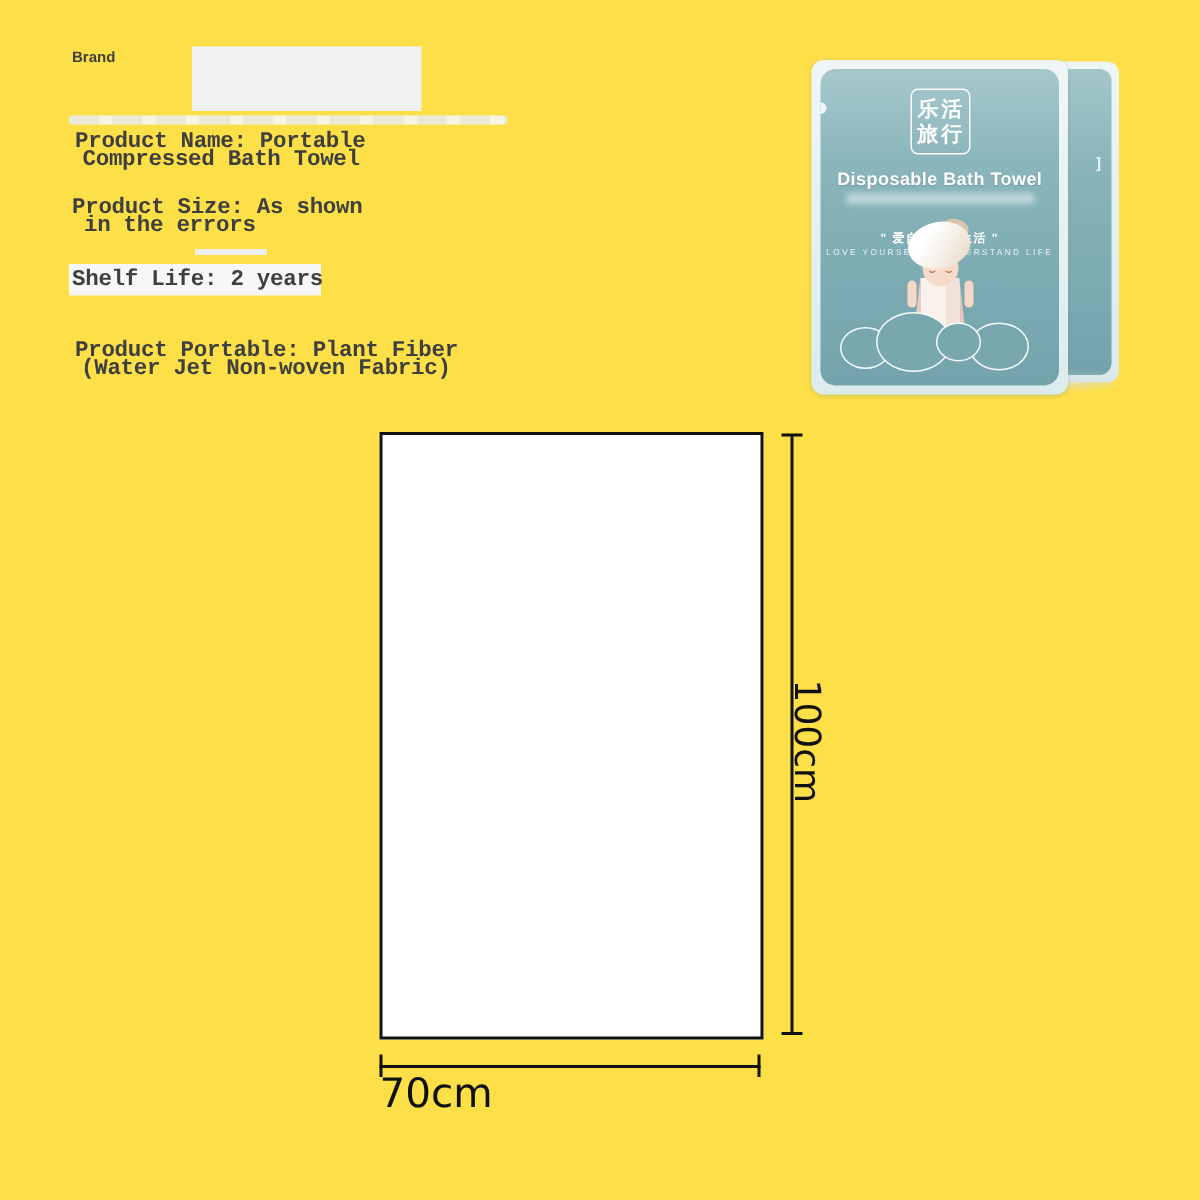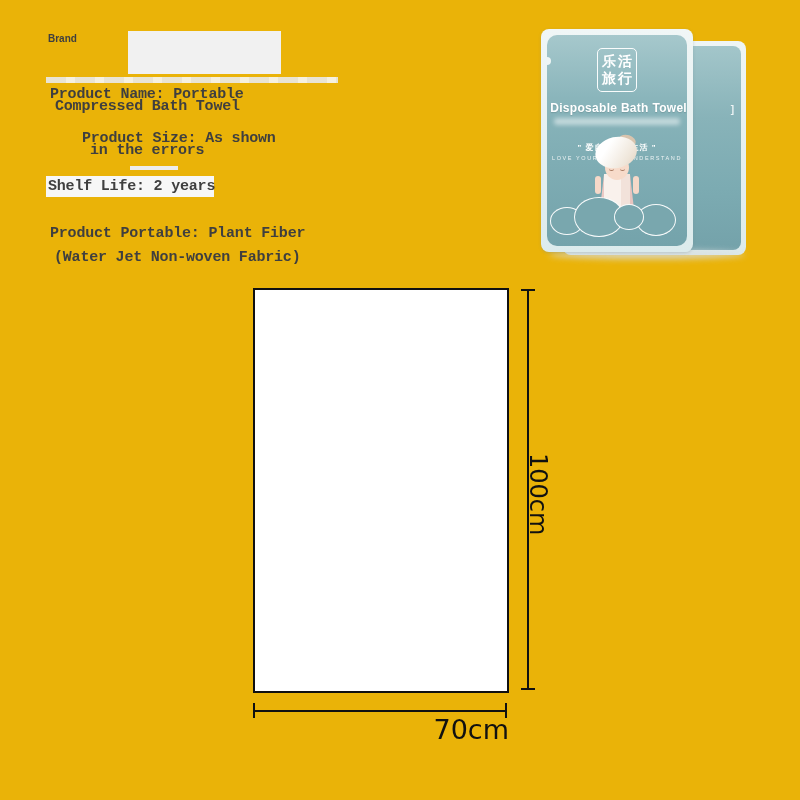--- a/index.html
+++ b/index.html
@@ -1,55 +1,55 @@
 <!DOCTYPE html>
 <html><head>
 <meta charset="utf-8">
 <style>
   html,body{margin:0;padding:0;background:#fff;}
-  .canvas{position:relative;width:800px;height:800px;background:#eab308;overflow:hidden;
+  .canvas{position:relative;width:800px;height:800px;background:#fde047;overflow:hidden;
           font-family:"Liberation Sans",sans-serif;}
 
   
   .info span{display:block;}
   .brand-label{position:absolute;left:48px;top:33px;font-size:10px;font-weight:bold;color:#3f3f3f;letter-spacing:0;}
   .title-bg{position:absolute;left:128px;top:31px;width:153px;height:43px;background:#f1f1f1;}
   .brand-value{position:absolute;left:108px;top:39px;width:180px;text-align:center;
                font-size:19px;line-height:17px;font-weight:bold;color:#4d4d4d;letter-spacing:-0.2px;}
   .remnant{position:absolute;left:46px;top:77px;width:292px;height:6px;
            background:repeating-linear-gradient(90deg,#e9e9e9 0 20px,#f7f7f7 20px 29px);opacity:.9;}
   .h2block{position:absolute;font-size:15px;line-height:11.5px;font-weight:bold;color:#3f3f3f;letter-spacing:-0.2px;font-family:Liberation Mono, monospace;}
   .pname{left:50px;top:89px;}
   .pname .l2{padding-left:5px;}
-  .psize{left:48px;top:133px;margin-left:34px;}
+  .psize{left:48px;top:133px;}
   .psize .l2{padding-left:8px;}
   .smudge{position:absolute;left:130px;top:166px;width:48px;height:4px;background:#ededed;}
   .shelf-bg{position:absolute;left:46px;top:176px;width:168px;height:21px;background:#f7f7f7;}
   .shelf{left:48px;top:181px;}
   .pmat{left:50px;top:228px;}
-  .pmat .l2{padding-left:4px;margin-top:12px;}
+  .pmat .l2{padding-left:4px;}
 
   
   .package-wrap{position:absolute;left:541px;top:29px;width:210px;height:235px;}
   .pkg{position:absolute;border-radius:8px;}
   .pkg-shadow{position:absolute;left:8px;top:221px;width:196px;height:9px;background:#d9dedf;
               filter:blur(3px);opacity:.8;border-radius:50%;}
   .pkg.back{left:22px;top:12px;width:183px;height:214px;background:linear-gradient(180deg,#eef5f5,#dcebec);}
   .pkg.back .pkg-body{position:absolute;inset:5px;border-radius:8px;
         background:linear-gradient(180deg,#a3c6ca 0%,#88b3b9 35%,#7cabb2 70%,#74a2aa 100%);}
   .frag{position:absolute;right:7px;top:58px;color:rgba(255,255,255,.85);font-size:10px;font-weight:bold;filter:blur(.4px);}
-  .pkg.front{left:0;top:0;width:152px;height:223px;background:linear-gradient(180deg,#f0f6f6,#dcebec);
+  .pkg.front{left:0;top:11px;width:171px;height:223px;background:linear-gradient(180deg,#f0f6f6,#dcebec);
              box-shadow:0 1px 3px rgba(120,140,145,.35);}
   .pkg.front .pkg-body{position:absolute;inset:6px;border-radius:10px;overflow:hidden;
         background:linear-gradient(180deg,#a6c8cc 0%,#8ab5bb 30%,#7fadb4 60%,#74a3ab 100%);}
   .notch{position:absolute;left:-4px;top:22px;width:8px;height:8px;border-radius:50%;background:#eef5f5;}
   .logo{margin:13px auto 0;width:38px;height:42px;border:1.5px solid rgba(255,255,255,.95);border-radius:5px;
         display:flex;flex-direction:column;align-items:center;justify-content:center;
         color:#fff;font-size:14px;line-height:17px;font-weight:bold;letter-spacing:2px;text-indent:2px;}
-  .pkg-title{margin-top:9px;text-align:right;color:#fff;font-weight:bold;font-size:12px;letter-spacing:.3px;
+  .pkg-title{margin-top:9px;text-align:center;color:#fff;font-weight:bold;font-size:12px;letter-spacing:.3px;
              text-shadow:0 1px 1px rgba(90,120,125,.4);}
   .blur-line{margin:3px auto 0;width:126px;height:7px;border-radius:3px;background:rgba(255,255,255,.5);filter:blur(2px);}
   .quote-cn{margin-top:17px;text-align:center;color:#fff;font-size:8px;letter-spacing:1px;font-weight:bold;}
   .quote-en{margin-top:2px;text-align:center;color:rgba(255,255,255,.85);font-size:5.5px;letter-spacing:1.6px;}
 
   
   .girl{position:absolute;left:50%;bottom:8px;width:134px;height:96px;transform:translateX(-50%);}
   .cloud{position:absolute;border-radius:50%;background:#79a7ae;border:1.5px solid rgba(255,255,255,.95);}
   .c1{left:0;bottom:3px;width:32px;height:26px;}
   .c2{left:24px;bottom:1px;width:48px;height:38px;}
@@ -75,21 +75,21 @@
   .rect{position:absolute;left:253px;top:288px;width:252px;height:401px;background:#fff;border:2px solid #111;}
   .vline{position:absolute;left:527px;top:290px;width:2px;height:400px;background:#111;}
   .vcap{position:absolute;left:521px;width:14px;height:2px;background:#111;}
   .vcap.top{top:289px;} .vcap.bot{top:688px;}
   .hlabel{position:absolute;left:507px;top:472px;width:64px;height:26px;
           transform:rotate(90deg);transform-origin:center;
           font-family:"DejaVu Sans",sans-serif;font-size:24px;color:#111;text-align:center;}
   .hline{position:absolute;left:253px;top:710px;width:254px;height:2px;background:#111;}
   .hcap{position:absolute;top:703px;width:2px;height:15px;background:#111;}
   .hcap.l{left:253px;} .hcap.r{left:505px;}
-  .wlabel{position:absolute;left:253px;top:714px;width:256px;text-align:right;
+  .wlabel{position:absolute;left:253px;top:714px;width:256px;text-align:left;
           font-family:"DejaVu Sans",sans-serif;font-size:27px;color:#111;}
 
   
   .note{position:absolute;left:100px;top:757px;width:400px;text-align:center;
         font-size:13px;line-height:12.5px;font-weight:bold;color:#3e3e3e;letter-spacing:-0.1px;}
   .note span{display:block;}
 </style>
 </head>
 <body>
 

